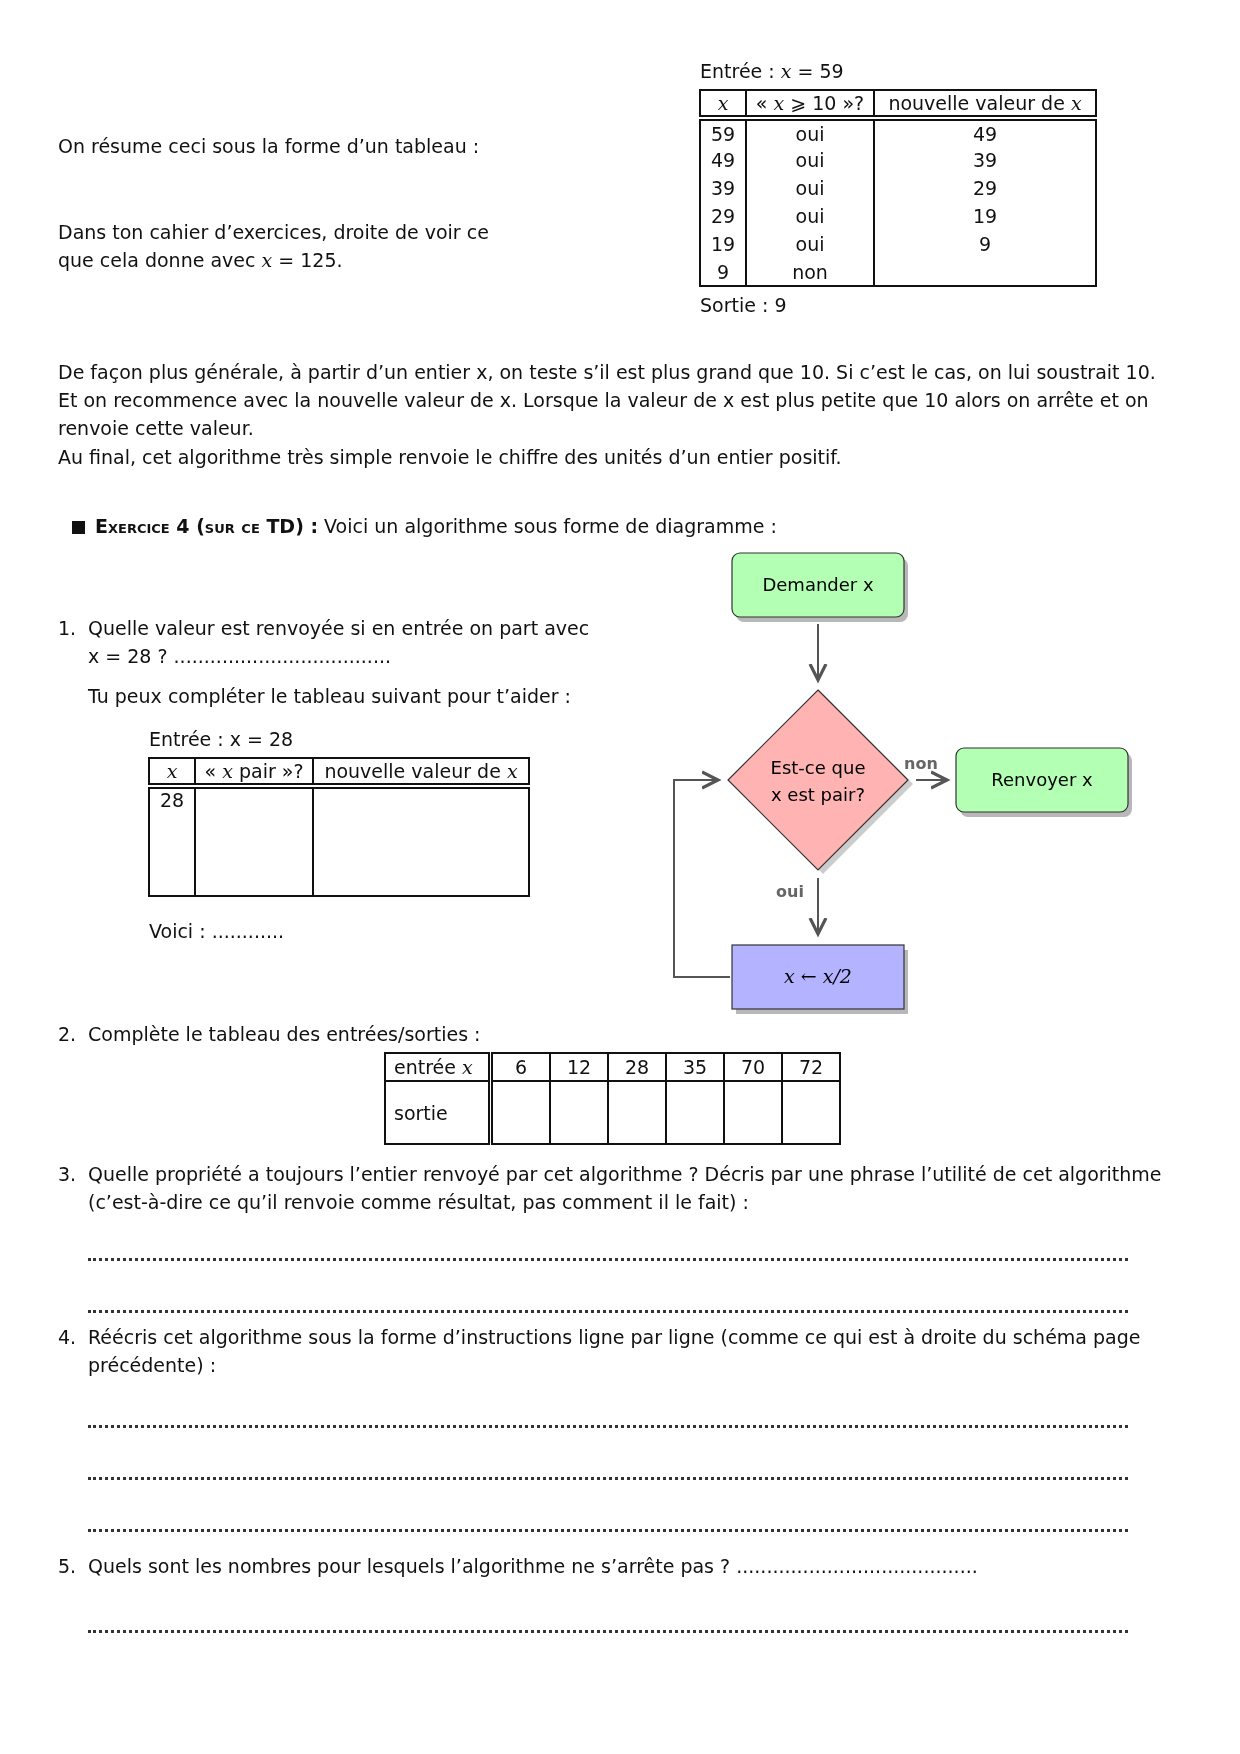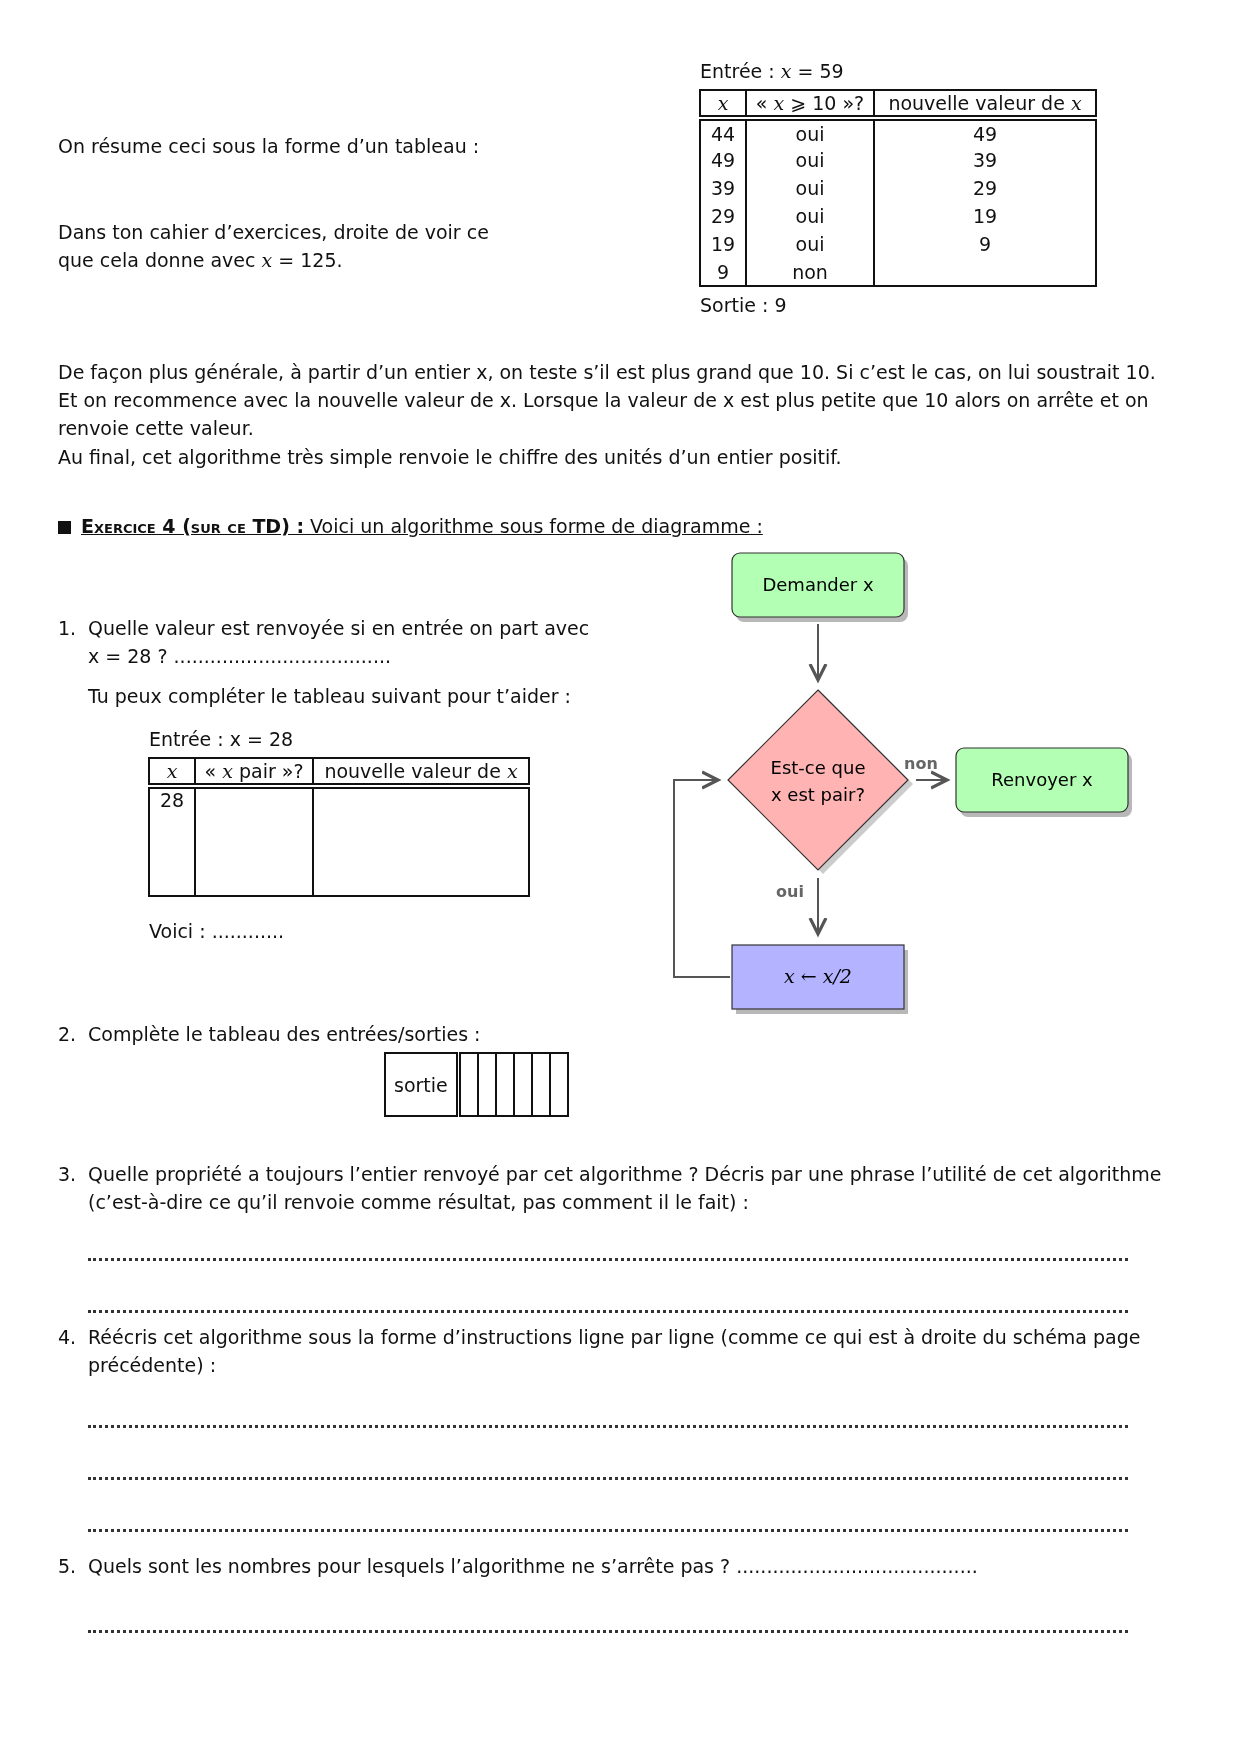--- a/index.html
+++ b/index.html
@@ -30,21 +30,21 @@
   <table class="t" id="t1" style="width:398px;">
     <thead>
       <tr style="height:28px;">
         <th style="width:28px;" class="m">x</th>
         <th style="width:110px;">« <span class="m">x</span> ⩾ 10 »?</th>
         <th>nouvelle valeur de <span class="m">x</span></th>
       </tr>
     </thead>
     <tbody id="t1body" style="border-top: 6px double #111;">
         <tr style="height: 28px;">
-          <td style="border-top: none; border-bottom: none;">44</td>
+          <td style="border-top: none; border-bottom: none;">59</td>
           <td style="border-top: none; border-bottom: none;">oui</td>
           <td style="border-top: none; border-bottom: none;">49</td>
         </tr>
         <tr style="height: 28px;">
           <td style="border-top: none; border-bottom: none;">49</td>
           <td style="border-top: none; border-bottom: none;">oui</td>
           <td style="border-top: none; border-bottom: none;">39</td>
         </tr>
         <tr style="height: 28px;">
           <td style="border-top: none; border-bottom: none;">39</td>
@@ -69,21 +69,21 @@
       </tbody>
   </table>
 </div>
 <div class="abs" style="left:700px; top:294px;">Sortie : 9</div>
 
 <div class="abs txt" style="left:58px; top:358px;">De façon plus générale, à partir d’un entier x, on teste s’il est plus grand que 10. Si c’est le cas, on lui soustrait 10.</div>
 <div class="abs txt" style="left:58px; top:386px;">Et on recommence avec la nouvelle valeur de x. Lorsque la valeur de x est plus petite que 10 alors on arrête et on</div>
 <div class="abs txt" style="left:58px; top:414px;">renvoie cette valeur.</div>
 <div class="abs txt" style="left:58px; top:443px;">Au final, cet algorithme très simple renvoie le chiffre des unités d’un entier positif.</div>
 
-<div class="abs txt" style="left:58px; top:512px;text-decoration:underline;">
+<div class="abs txt" style="left:72px; top:512px;">
   <span style="display:inline-block;width:13px;height:13px;background:#111;margin-right:10px;vertical-align:middle;"></span><span style="font-weight:bold;font-variant:small-caps;">Exercice 4 (sur ce TD) :</span><span> Voici un algorithme sous forme de diagramme :</span>
 </div>
 
 <div class="qnum txt" style="top:614px;">1.</div>
 <div class="qtext txt" style="top:614px;">Quelle valeur est renvoyée si en entrée on part avec</div>
 <div class="qtext txt" style="top:642px;">x = 28 ? ....................................</div>
 <div class="qtext txt" style="top:682px;">Tu peux compléter le tableau suivant pour t’aider :</div>
 
 <div class="abs" style="left:149px; top:728px;">Entrée : x = 28</div>
 <div class="abs" style="left:148px; top:757px;">
@@ -139,20 +139,29 @@
   <text x="158" y="443" text-anchor="middle" font-family="DejaVu Serif, serif" font-style="italic" font-size="19">x ← x/2</text>
 
   <polyline points="70,437 14,437 14,240 58,240" fill="none" stroke="#555" stroke-width="2" marker-end="url(#ah)"></polyline>
 </svg>
 
 <div class="qnum txt" style="top:1020px;">2.</div>
 <div class="qtext txt" style="top:1020px;">Complète le tableau des entrées/sorties :</div>
 <div class="abs" style="left:384px; top:1052px;">
   <table class="t" id="t2">
     <tbody>
+        <tr style="height:28px;" id="t2row1">
+      <td style="text-align:left; border-right:5px double #111; width:86px;">entrée <span class="m">x</span></td>
+    <td style="width: 40px;">6</td>
+          <td style="width: 40px;">12</td>
+          <td style="width: 40px;">28</td>
+          <td style="width: 40px;">35</td>
+          <td style="width: 40px;">70</td>
+          <td style="width: 40px;">72</td>
+        </tr>
     <tr style="height:63px;" id="t2row2">
       <td style="text-align:left; border-right:5px double #111;">sortie</td>
     <td></td>
           <td></td>
           <td></td>
           <td></td>
           <td></td>
           <td></td>
         </tr>
   </tbody>

